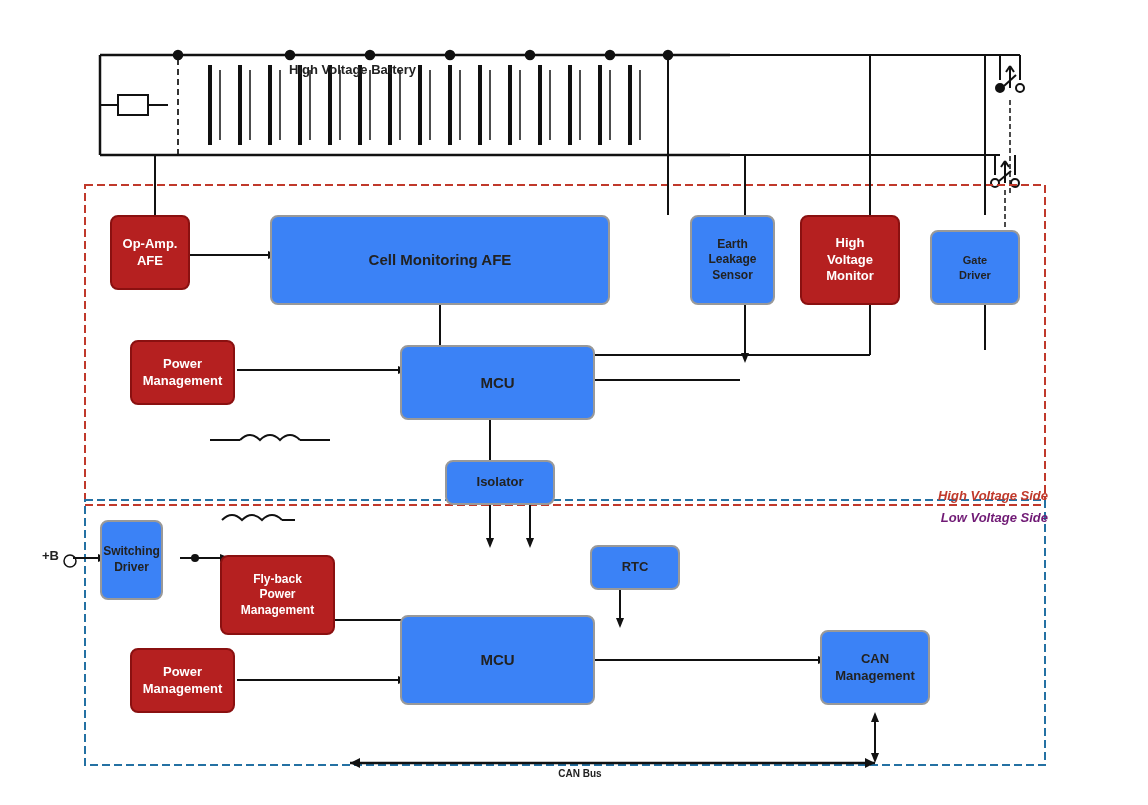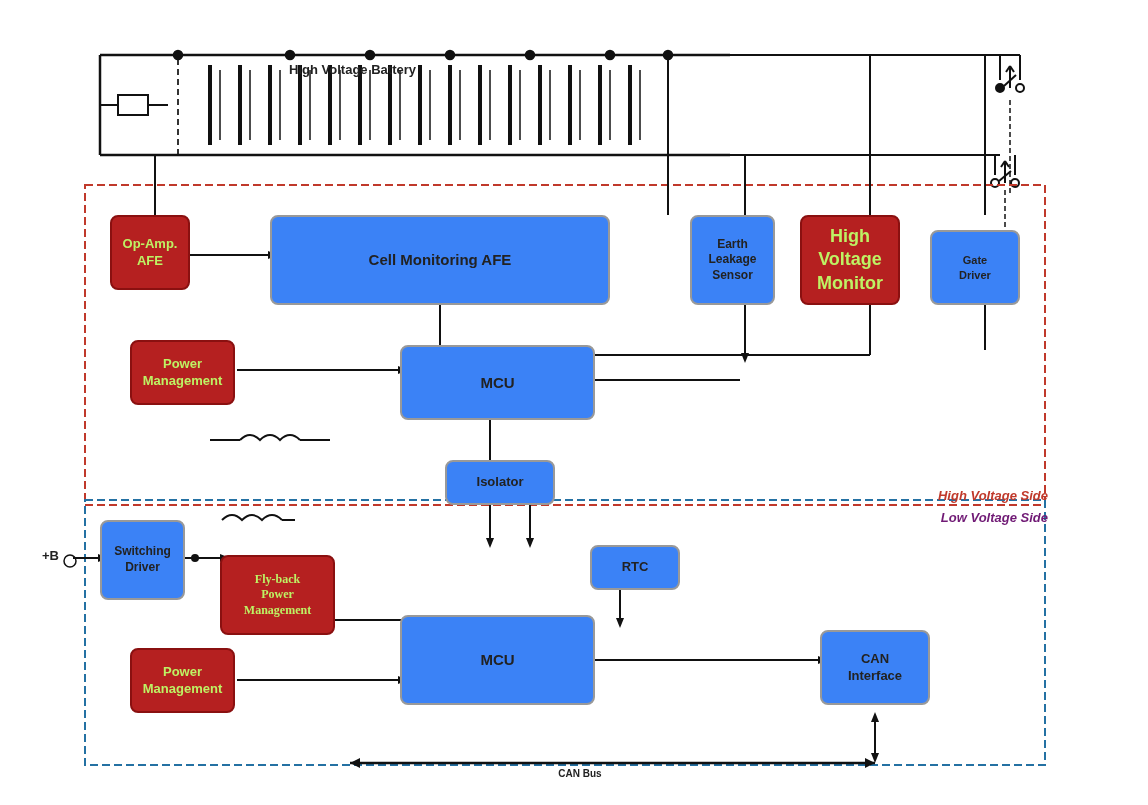--- a/index.html
+++ b/index.html
@@ -34,21 +34,21 @@
       line-height: 1.3;
     }
     .block-gray {
       background: #3b82f6;
       border: 2px solid #999;
       color: #222;
     }
     .block-red {
       background: #b52020;
       border: 2px solid #8a1010;
-      color: #bef264;
+      color: #ffffff;
     }
     .block-white {
       background: #f0f0f0;
       border: 2px solid #999;
       color: #222;
     }
     .region-label {
       position: absolute;
       font-size: 13px;
       font-weight: 700;
@@ -260,21 +260,21 @@
   <div class="block block-gray" style="left:270px; top:215px; width:340px; height:90px; font-size:15px;">
     <span>Cell Monitoring AFE</span>
   </div>
 
   <div class="block block-gray" style="left:690px; top:215px; width:85px; height:90px; font-size:12px;">
     <span style="white-space:pre-line;">Earth
 Leakage
 Sensor</span>
   </div>
 
-  <div class="block block-red" style="left:800px; top:215px; width:100px; height:90px; font-size:18px;">
+  <div class="block block-red" style="left:800px; top:215px; width:100px; height:90px; font-size:13px;">
     <span style="white-space:pre-line;">High
 Voltage
 Monitor</span>
   </div>
 
   <div class="block block-gray" style="left:930px; top:230px; width:90px; height:75px; font-size:11px;">
     <span style="white-space:pre-line;">Gate
 Driver</span>
   </div>
 
@@ -284,47 +284,47 @@
   </div>
 
   <div class="block block-gray" style="left:400px; top:345px; width:195px; height:75px; font-size:15px;">
     <span>MCU</span>
   </div>
 
   <div class="block block-gray" style="left:445px; top:460px; width:110px; height:45px; font-size:13px;">
     <span>Isolator</span>
   </div>
 
-  <div class="block block-gray" style="left:100px; top:520px; width:85px; height:80px; font-size:12px;">
+  <div class="block block-gray" style="left:100px; top:520px; width:63px; height:80px; font-size:12px;">
     <span style="white-space:pre-line;">Switching
 Driver</span>
   </div>
 
   <div class="block block-red" style="left:220px; top:555px; width:115px; height:80px; font-size:12px;">
-    <span style="white-space:pre-line;font-family:Liberation Serif, serif;">Fly-back
+    <span style="white-space:pre-line;">Fly-back
 Power
 Management</span>
   </div>
 
   <div class="block block-red" style="left:130px; top:648px; width:105px; height:65px; font-size:13px;">
     <span style="white-space:pre-line;">Power
 Management</span>
   </div>
 
   <div class="block block-gray" style="left:400px; top:615px; width:195px; height:90px; font-size:15px;">
     <span>MCU</span>
   </div>
 
   <div class="block block-gray" style="left:570px; top:545px; width:90px; height:45px; font-size:13px;margin-left:20px;">
     <span>RTC</span>
   </div>
 
   <div class="block block-gray" style="left:820px; top:630px; width:110px; height:75px; font-size:13px;">
     <span style="white-space:pre-line;">CAN
-Interface</span>
+Management</span>
   </div>
 
   <div class="region-label label-hv" style="right:100px; top:488px;">
     <span>High Voltage Side</span>
   </div>
 
   <div class="region-label label-lv" style="right:100px; top:510px;">
     <span>Low Voltage Side</span>
   </div>
 

